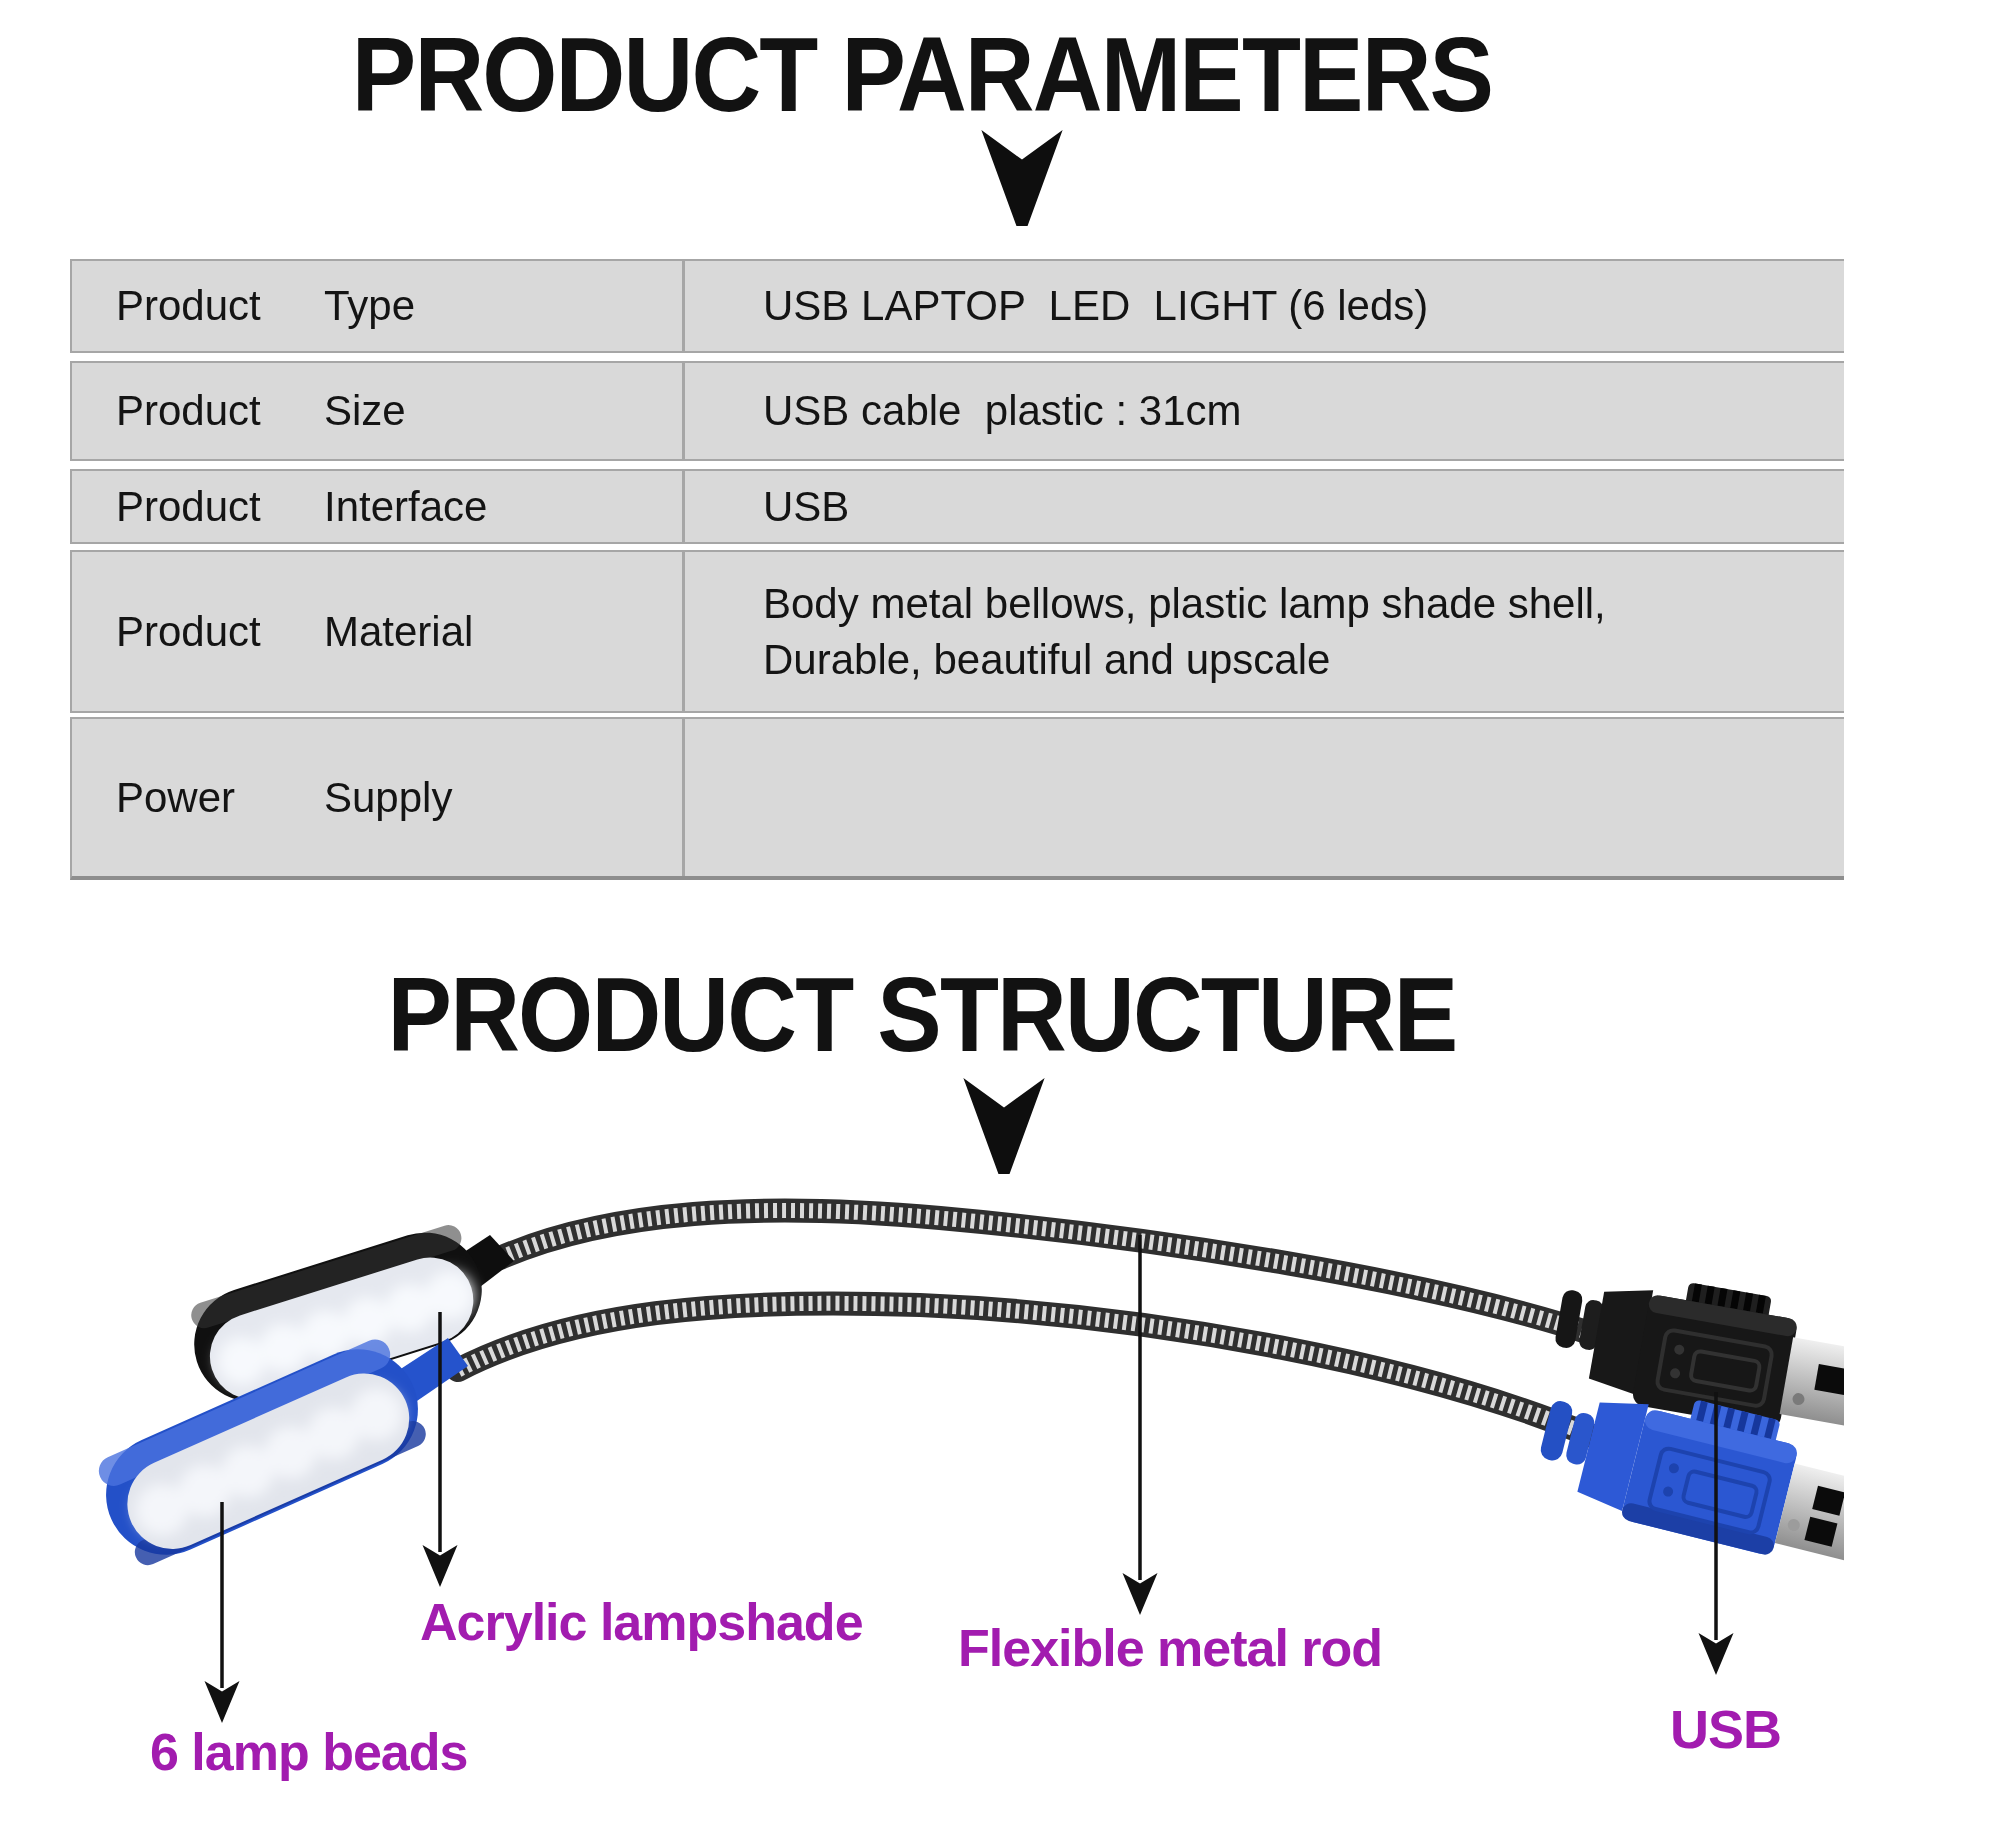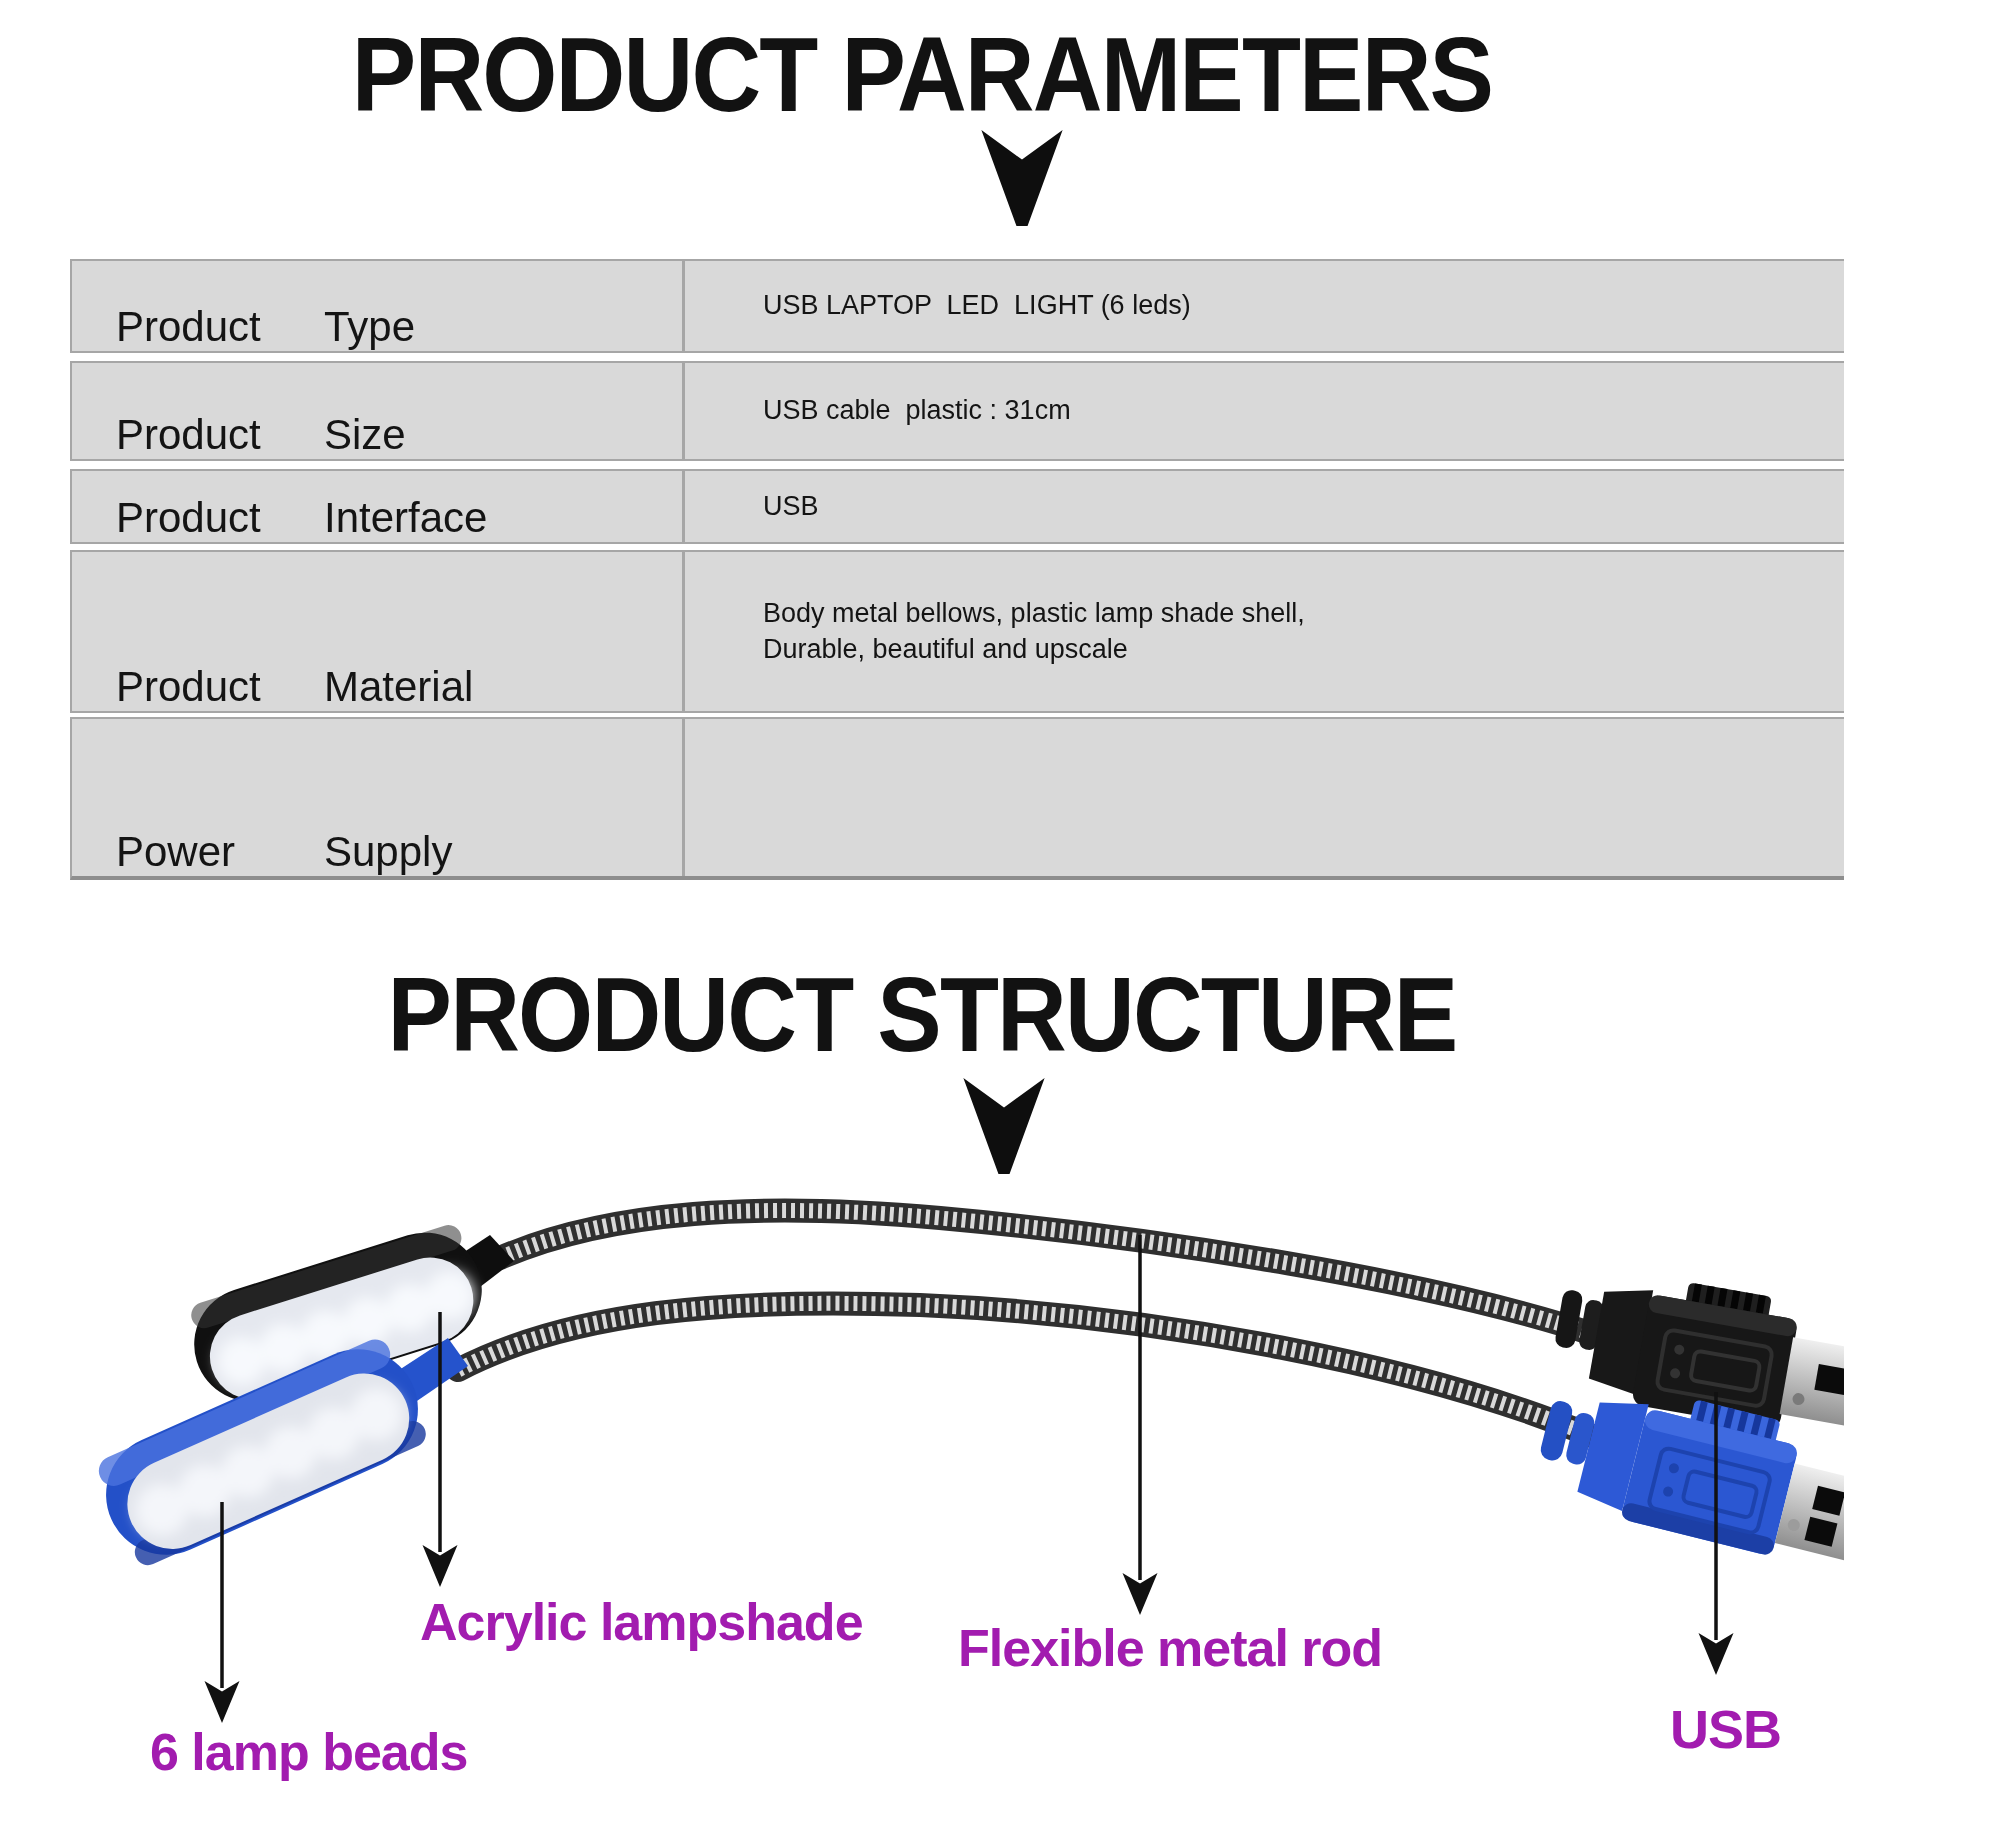--- a/index.html
+++ b/index.html
@@ -25,26 +25,26 @@
     position:absolute;left:70px;width:1878px;box-sizing:border-box;
     background:#d9d9d9;border:2px solid #a6a6a6;display:flex;align-items:stretch;
   }
   #row-0{top:259px;height:94px;}
   #row-1{top:361px;height:100px;}
   #row-2{top:469px;height:75px;}
   #row-3{top:550px;height:163px;}
   #row-4{top:717px;height:163px;border-bottom-width:4px;border-bottom-color:#8e8e8e;}
   .label-cell{
     flex:none;width:613px;box-sizing:border-box;border-right:3px solid #a6a6a6;
-    display:flex;align-items:flex-end;padding-left:44px;font-size:42px;
+    display:flex;align-items:center;padding-left:44px;font-size:42px;
   }
   .label-cell .w1{display:inline-block;width:208px;}
   .value-cell{
     flex:1;display:flex;align-items:center;
-    padding-left:78px;padding-right:32px;font-size:27px;line-height:1.32;
+    padding-left:78px;padding-right:32px;font-size:42px;line-height:1.32;
     white-space:pre-wrap;
   }
 
   
   .diagram{position:absolute;left:0;top:1140px;width:2000px;height:699px;}
   .diagram svg{position:absolute;left:0;top:0;}
   .callout{
     position:absolute;font-size:52px;font-weight:700;letter-spacing:-1px;color:#a21caf;
     white-space:nowrap;
   }

